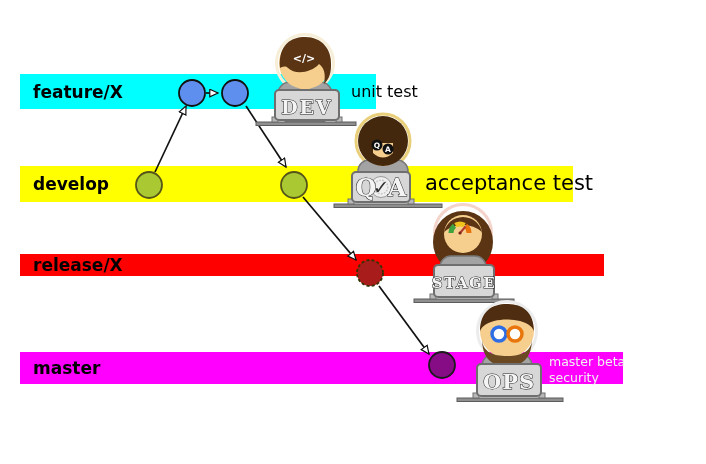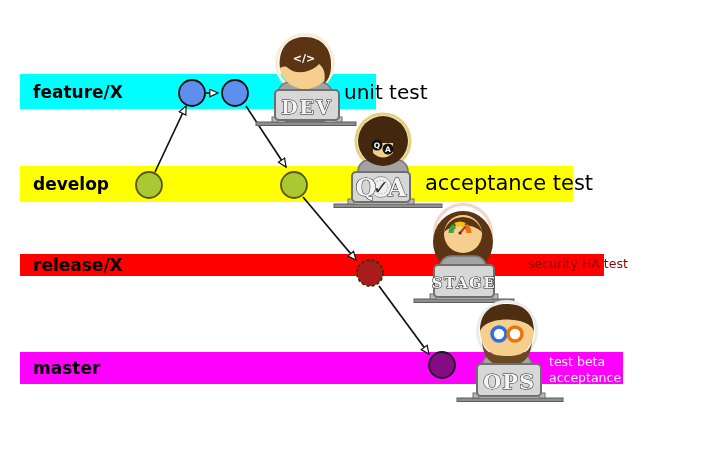--- a/index.html
+++ b/index.html
@@ -10,21 +10,21 @@
   .bar{position:absolute;left:20px;}
   .bar-feature{top:74px;width:356px;height:35px;}
   .bar-develop{top:166px;width:553px;height:36px;}
   .bar-release{top:254px;width:584px;height:22px;}
   .bar-master{top:352px;width:603px;height:32px;}
   .branch-label{
     position:absolute;left:13px;top:0;bottom:0;display:flex;align-items:center;
     font-weight:bold;font-size:17px;color:#000;white-space:nowrap;
   }
   .note{position:absolute;white-space:nowrap;}
-  .note-unit{left:324px;top:0;height:35px;display:flex;align-items:center;font-size:20px;}
+  .note-unit{left:331px;top:0;height:35px;display:flex;align-items:center;font-size:16px;}
   .note-accept{left:405px;top:0;height:33px;display:flex;align-items:center;font-size:21px;}
   .note-small{font-size:12.5px;line-height:15.5px;top:2px;}
   .note-release{left:508px;}
   .note-master{left:529px;}
   #graph{position:absolute;left:0;top:0;width:706px;height:464px;pointer-events:none;}
   .actor{position:absolute;}
   .actor-dev{left:248px;top:30px;}
   .actor-qa{left:330px;top:112px;}
   .actor-stage{left:410px;top:202px;}
   .actor-ops{left:450px;top:298px;}
@@ -45,29 +45,28 @@
   </div>
 
   <div class="bar bar-develop" style="background-color: rgb(255, 255, 0);">
     <span class="branch-label">develop</span>
     <span class="note note-accept" style="color: rgb(0, 0, 0);">acceptance test</span>
   </div>
 
   <div class="bar bar-release" style="background-color: rgb(255, 0, 0);">
     <span class="branch-label">release/X</span>
     <span class="note note-small note-release" style="color: rgb(139, 0, 0);">
-      <span style="display:block">security HA test</span>
     </span>
   </div>
 
   <div class="bar bar-master" style="background-color: rgb(255, 0, 255);">
     <span class="branch-label">master</span>
     <span class="note note-small note-master" style="color: rgb(242, 242, 242);">
-      <span style="display:block">test beta</span>
-      <span style="display:block">acceptance</span>
+      <span style="display:block">master beta</span>
+      <span style="display:block">security</span>
     </span>
   </div>
 
   <svg id="graph" viewBox="0 0 706 464">
     <defs>
       <marker id="arrowhead" markerUnits="userSpaceOnUse" markerWidth="12" markerHeight="10" refX="9" refY="4.5" orient="auto">
         <path d="M0.8,0.8 L9,4.5 L0.8,8.2 Z" fill="#ffffff" stroke="#111" stroke-width="1.2"></path>
       </marker>
     </defs>
   <line x1="155" y1="172" x2="186" y2="106" class="flow-line" marker-end="url(#arrowhead)"></line>

